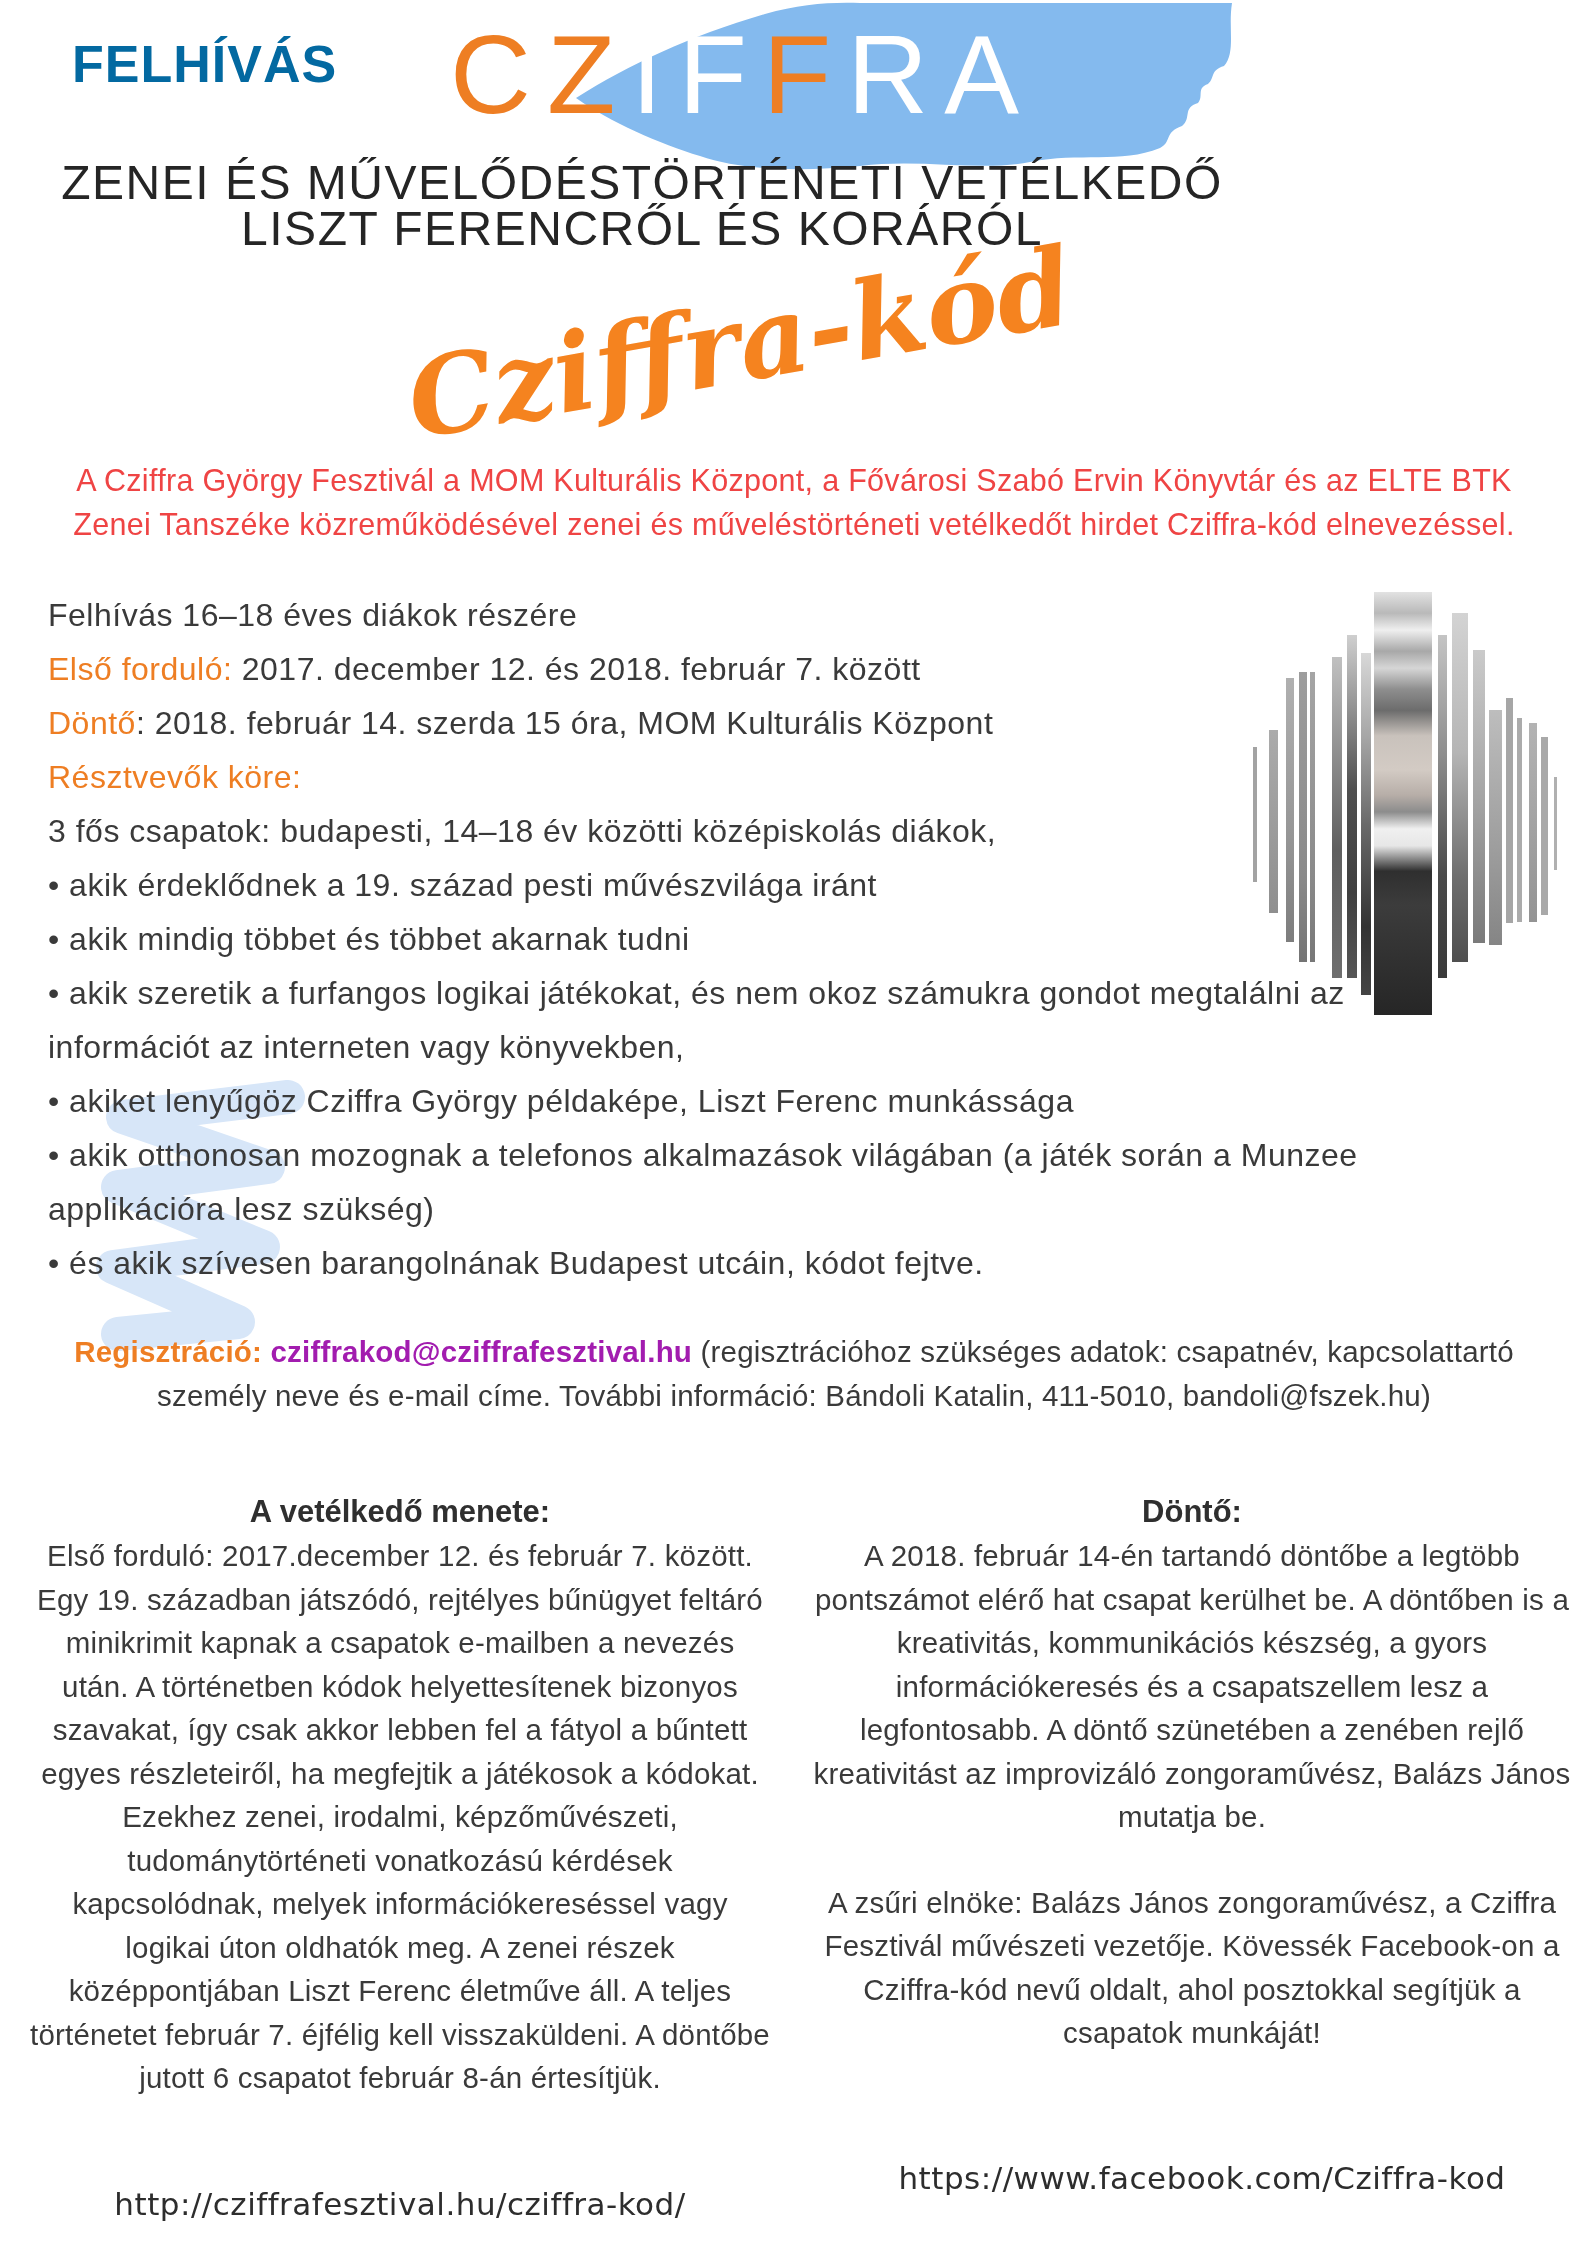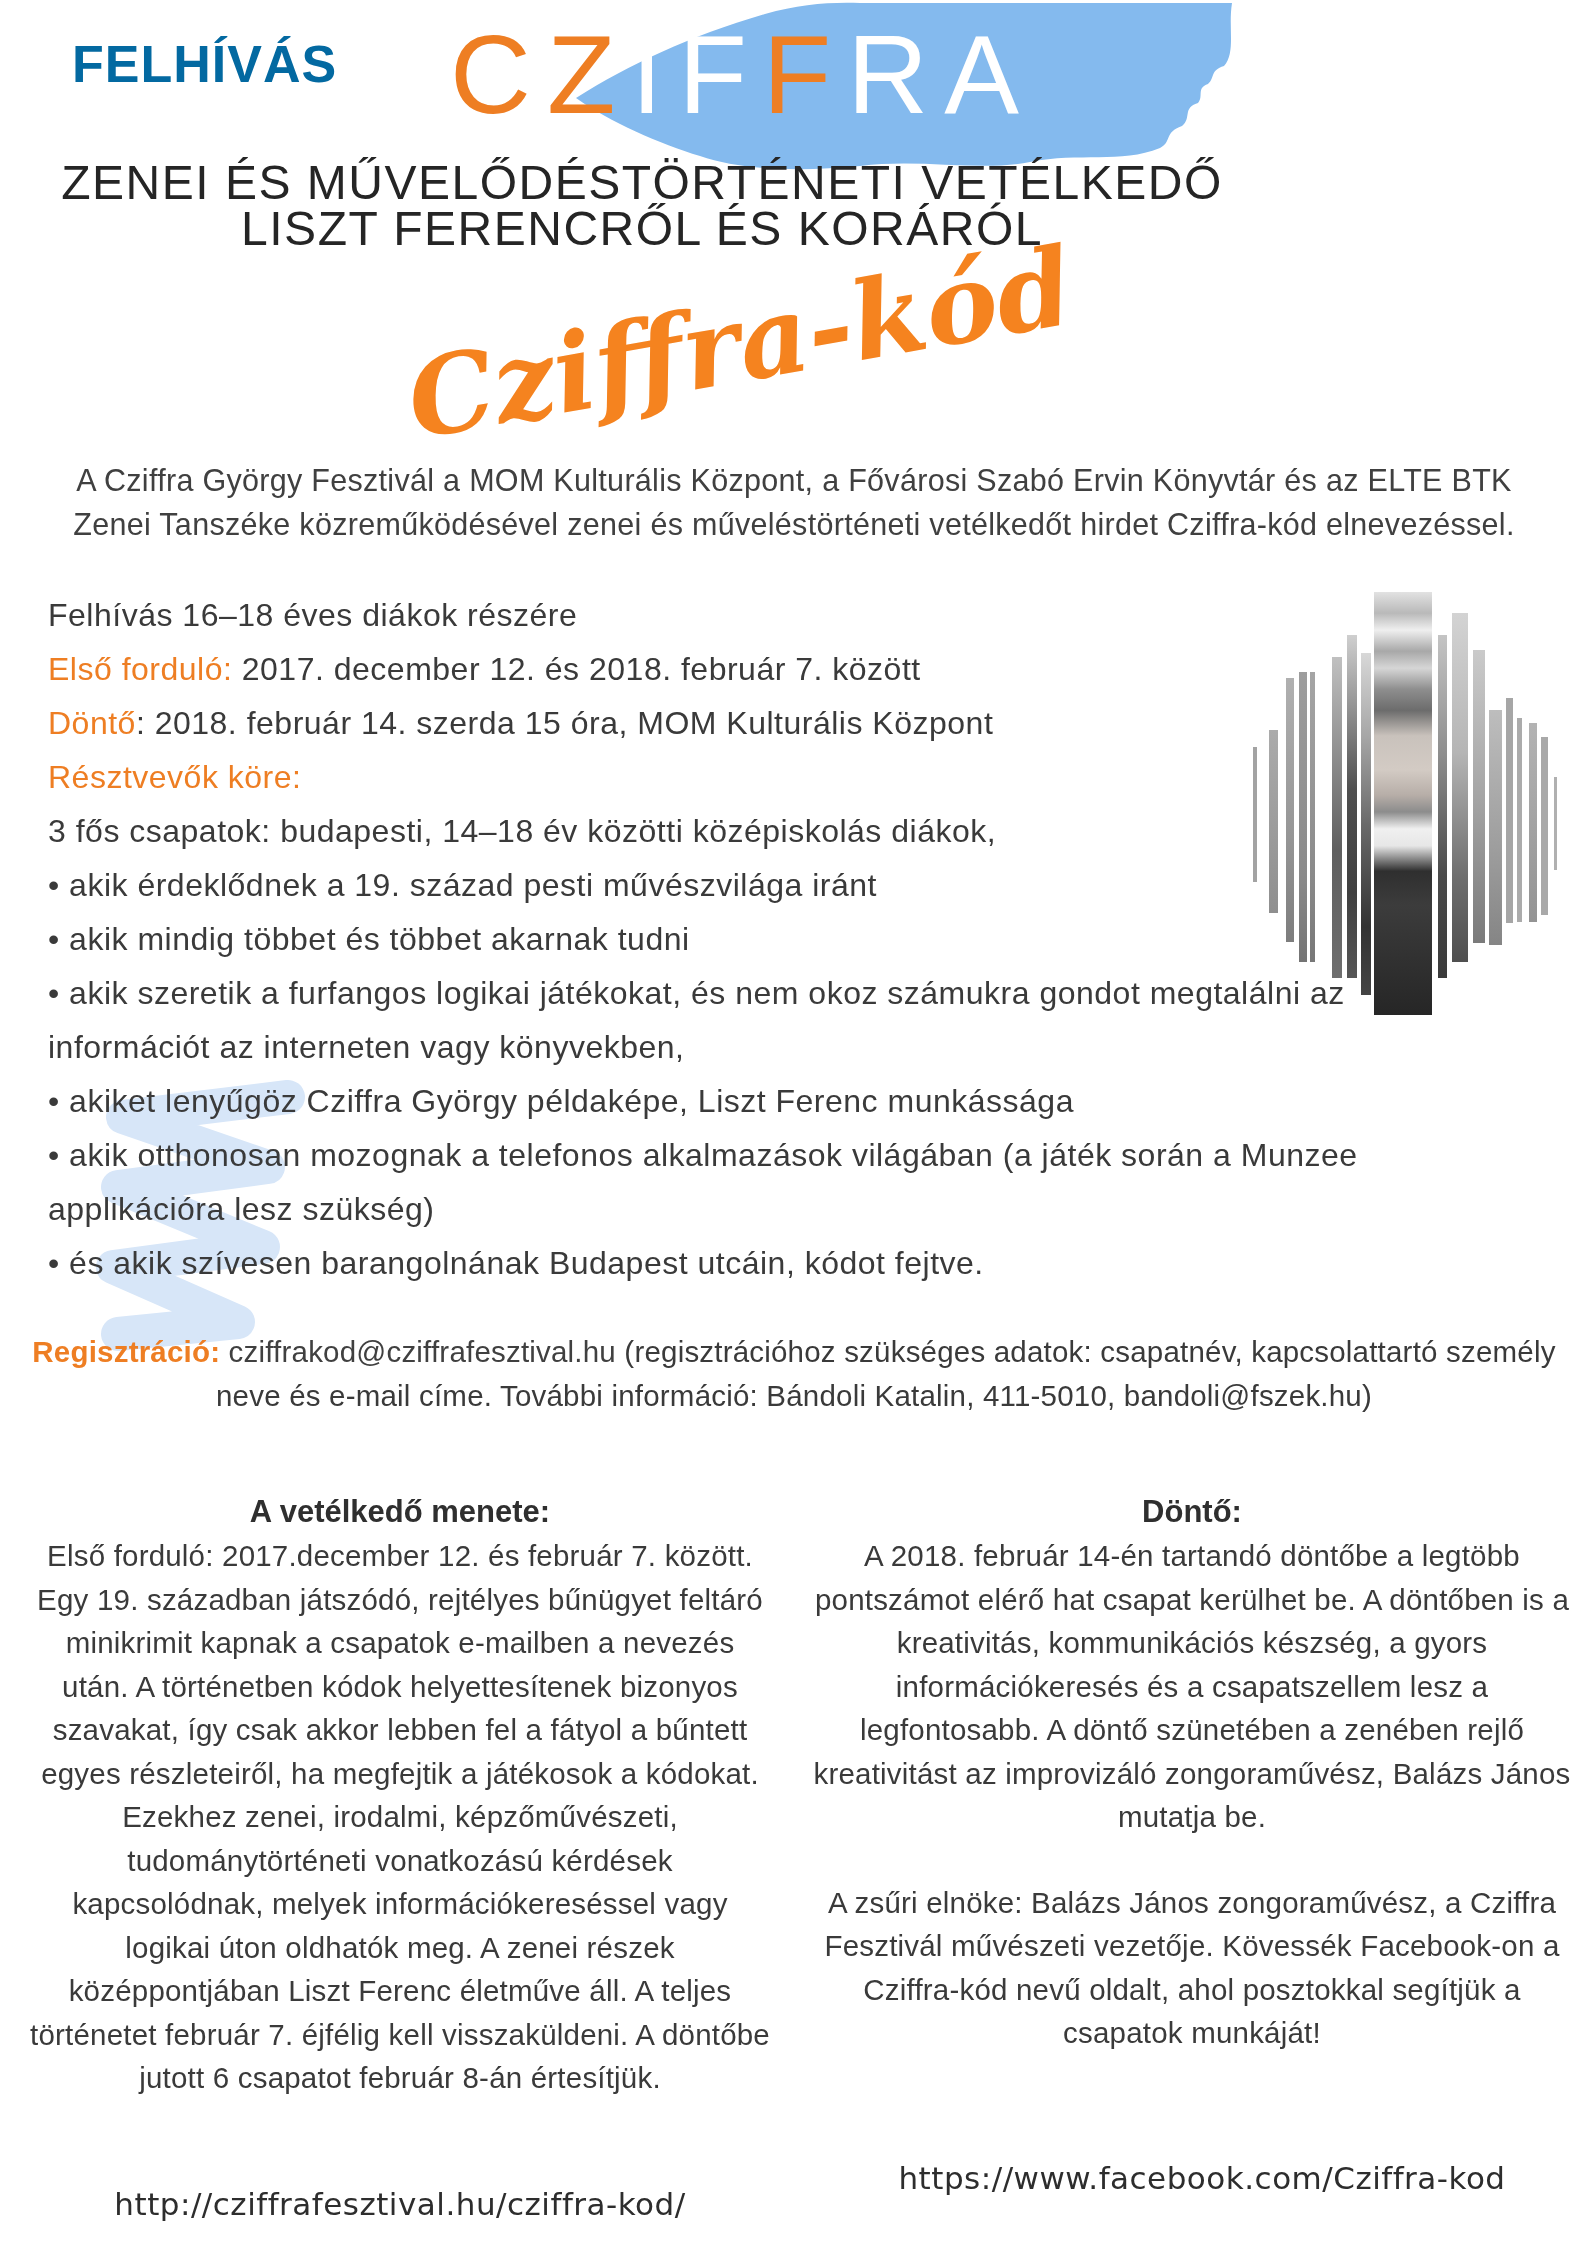--- a/index.html
+++ b/index.html
@@ -35,21 +35,21 @@
   .script-title{
     display:inline-block;
     transform:rotate(-10deg);
     font-family:"DejaVu Serif",serif;font-style:italic;font-weight:700;
     font-size:108px;color:#f5831f;white-space:nowrap;
   }
   
   .intro{
     position:absolute;left:34px;top:458px;width:1520px;
     text-align:center;font-size:30.5px;line-height:44px;letter-spacing:0.3px;
-    color:#404040;
+    color:#ef4444;
   }
   
   .info{
     position:absolute;left:48px;top:588px;width:1452px;
     font-size:32px;line-height:54px;letter-spacing:0.5px;color:#3a3a3a;
     z-index:2;
   }
   .info .row{display:block;}
   .lbl{color:#ee7e23;}
   
@@ -78,21 +78,21 @@
   .b16{left:281px;top:138px;width:8px;height:199px;background:linear-gradient(#b3b3b3,#939393);}
   .b17{left:293px;top:152px;width:7px;height:178px;background:#a9a9a9;}
   .b18{left:306px;top:192px;width:3px;height:93px;background:#b0b0b0;}
   
   .registration{
     position:absolute;left:20px;top:1330px;width:1548px;
     text-align:center;font-size:29.5px;line-height:44px;letter-spacing:0.2px;
     color:#3a3a3a;z-index:2;
   }
   .registration .lbl{font-weight:700;}
-  .registration .email{font-weight:400;color:#404040;margin-top:32px;}
+  .registration .email{font-weight:700;color:#a21caf;margin-top:32px;}
   
   .col{position:absolute;top:1490px;text-align:center;color:#3a3a3a;}
   .col-left{left:30px;width:740px;}
   .col-right{left:772px;width:764px;margin-left:38px;}
   .col-heading{font-size:31px;font-weight:700;line-height:44px;color:#2f2f2f;}
   .col-body{font-size:29.5px;line-height:43.5px;letter-spacing:0.2px;}
   .col-body + .col-body{margin-top:42px;}
   
   .site-url{
     position:absolute;text-align:center;

